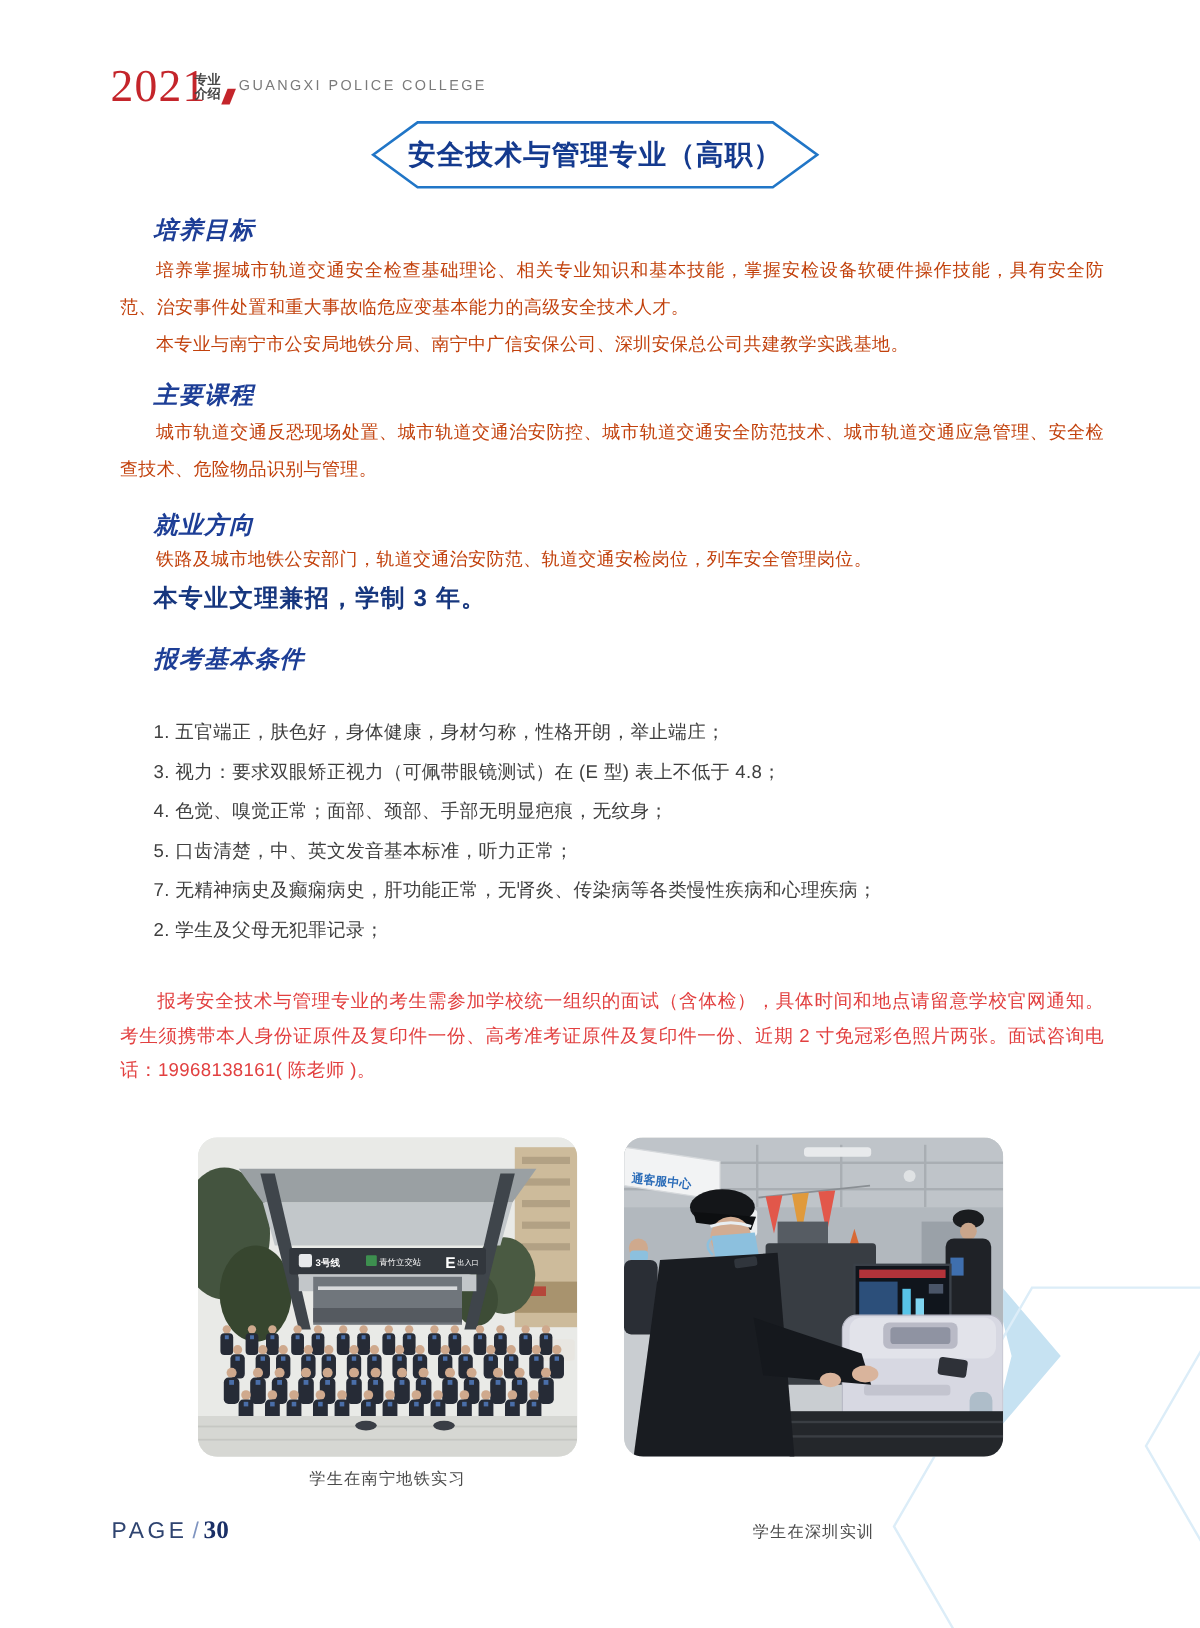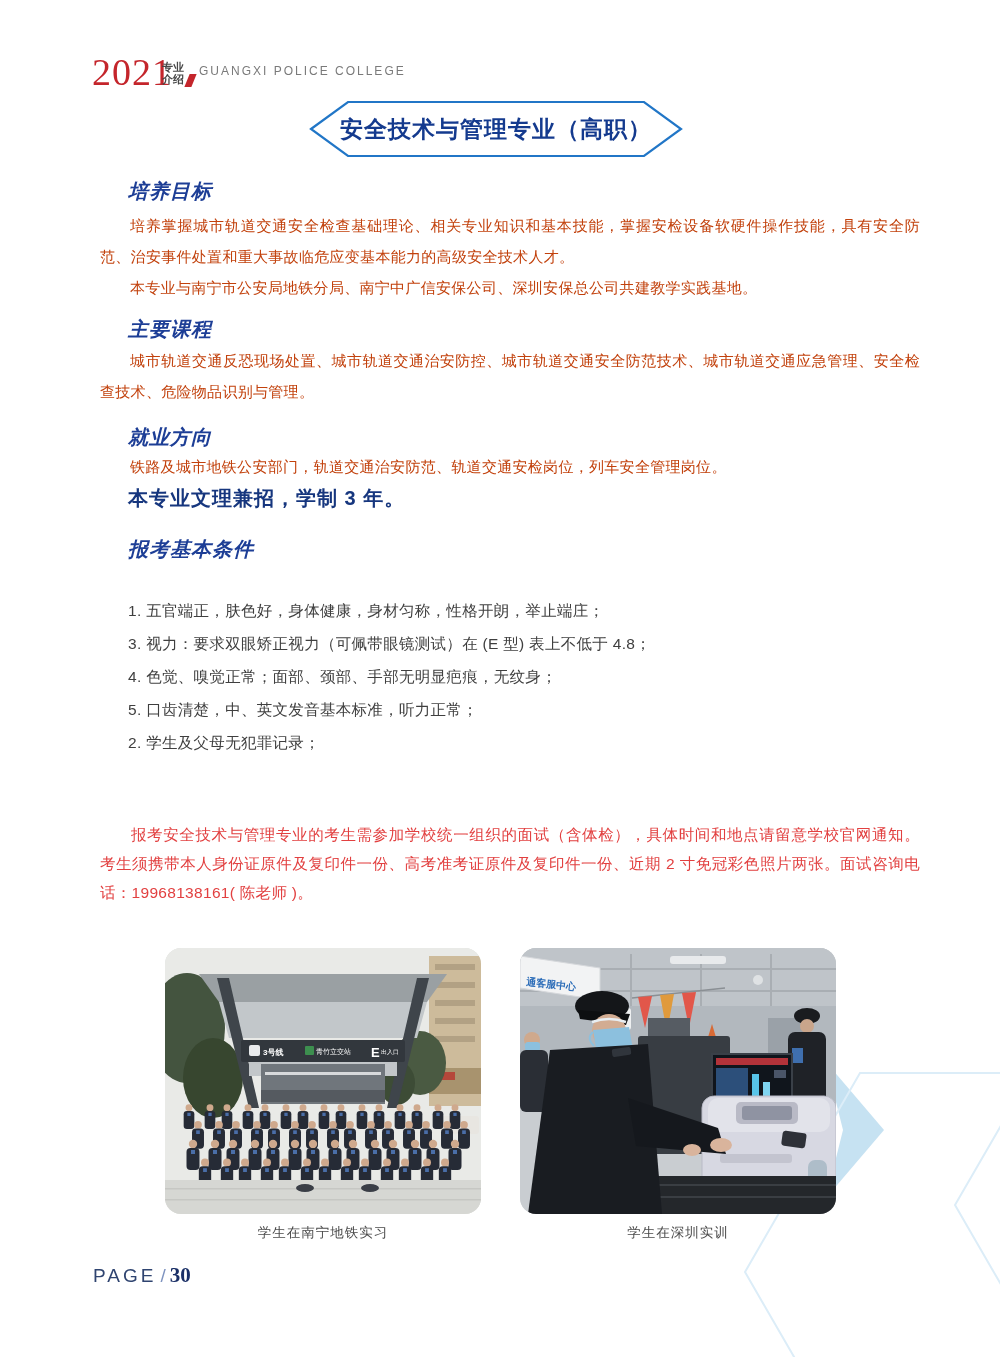--- a/index.html
+++ b/index.html
@@ -26,21 +26,21 @@
   .req-list div{white-space:nowrap;}
   .notice{position:absolute;left:100px;top:820px;width:820px;font-size:15.5px;color:#e24040;
     line-height:29px;text-align:justify;text-indent:2em;letter-spacing:0.3px;}
   
   .photo{position:absolute;top:948px;width:316px;height:266px;border-radius:16px;
     overflow:hidden;z-index:2;background:#dfe1de;}
   .photo svg{display:block;}
   .ph-left{left:165px;} .ph-right{left:520px;}
   .caption{position:absolute;top:1224px;width:316px;text-align:center;font-size:13.5px;
     color:#4a4a4a;z-index:2;letter-spacing:1px;}
-  .cap-left{left:165px;} .cap-right{left:520px;}
+  .cap-left{left:165px;} .cap-right{left:520px;margin-top:44px;}
   
   .footer{left:93px;top:1263px;font-size:19px;color:#2f4470;letter-spacing:3px;}
   .footer .sep{color:#7f94c0;padding:0 4px;letter-spacing:0;}
   .footer .num{font-family:"Liberation Serif","DejaVu Serif",serif;font-weight:bold;
     font-size:21px;color:#1a2f66;letter-spacing:0;}
   
   .deco{left:0;top:0;z-index:0;}
 </style>
 </head>
 <body>
@@ -75,20 +75,21 @@
 <div class="body-p" style="top:451px">铁路及城市地铁公安部门，轨道交通治安防范、轨道交通安检岗位，列车安全管理岗位。</div>
 
 <div class="note" style="top:485px">本专业文理兼招，学制 3 年。</div>
 
 <div class="sec-h" style="top:536px">报考基本条件</div>
 <div class="req-list">
   <div>1. 五官端正，肤色好，身体健康，身材匀称，性格开朗，举止端庄；</div>
   <div>3. 视力：要求双眼矫正视力（可佩带眼镜测试）在 (E 型) 表上不低于 4.8；</div>
   <div>4. 色觉、嗅觉正常；面部、颈部、手部无明显疤痕，无纹身；</div>
   <div>5. 口齿清楚，中、英文发音基本标准，听力正常；</div>
+  <div>7. 无精神病史及癫痫病史，肝功能正常，无肾炎、传染病等各类慢性疾病和心理疾病；</div>
   <div>2. 学生及父母无犯罪记录；</div>
 </div>
 
 <div class="notice">报考安全技术与管理专业的考生需参加学校统一组织的面试（含体检），具体时间和地点请留意学校官网通知。考生须携带本人身份证原件及复印件一份、高考准考证原件及复印件一份、近期 2 寸免冠彩色照片两张。面试咨询电话：19968138161( 陈老师 )。</div>
 
 <div class="photo ph-left">
   <svg width="316" height="266" viewBox="0 0 316 266">
     <rect x="0" y="0" width="316" height="266" fill="#e9eae7"></rect>
 
     <g>

